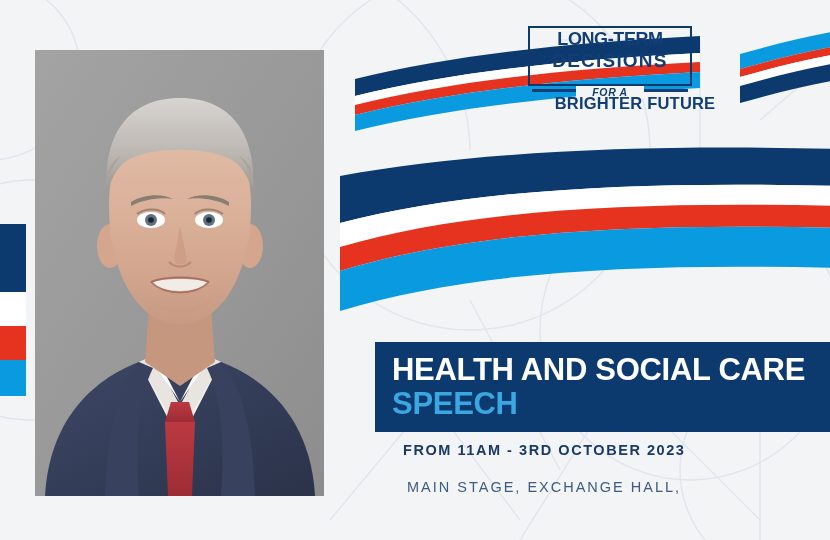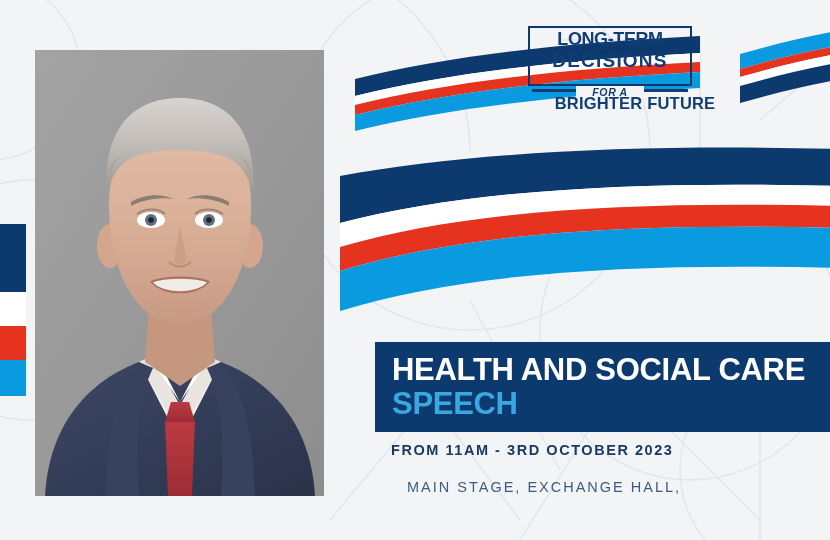--- a/index.html
+++ b/index.html
@@ -43,21 +43,21 @@
 
   
   .title-bar{position:absolute;left:375px;top:342px;width:520px;height:90px;background:#0d3a6e;}
   .title-main{position:absolute;left:392px;top:352px;width:520px;
     font-size:31px;font-weight:bold;color:#ffffff;letter-spacing:-0.3px;line-height:36px;white-space:nowrap;}
   .title-sub{position:absolute;left:392px;top:386px;width:520px;
     font-size:31px;font-weight:bold;color:#3aa7e0;letter-spacing:-0.3px;line-height:36px;white-space:nowrap;}
 
   
   .details{position:absolute;left:391px;top:440px;width:430px;}
-  .d-when{font-size:14.5px;font-weight:bold;color:#1b3a63;letter-spacing:1.55px;line-height:20px;margin:0 0 6px 0;}
+  .d-when{font-size:14.5px;font-weight:bold;color:#1b3a63;letter-spacing:1.55px;line-height:20px;margin:0 0 6px 12px;}
   .d-where{font-size:14.5px;font-weight:normal;color:#3f5c80;letter-spacing:2.0px;line-height:23px;margin:16px;}
   .d-where span{display:block;}
 </style>
 </head>
 <body>
 
 <div id="stage">
 
   <svg class="bg-deco" viewBox="0 0 830 540" preserveAspectRatio="none">
     <g fill="none" stroke="#dfe6ec" stroke-width="1.4">

